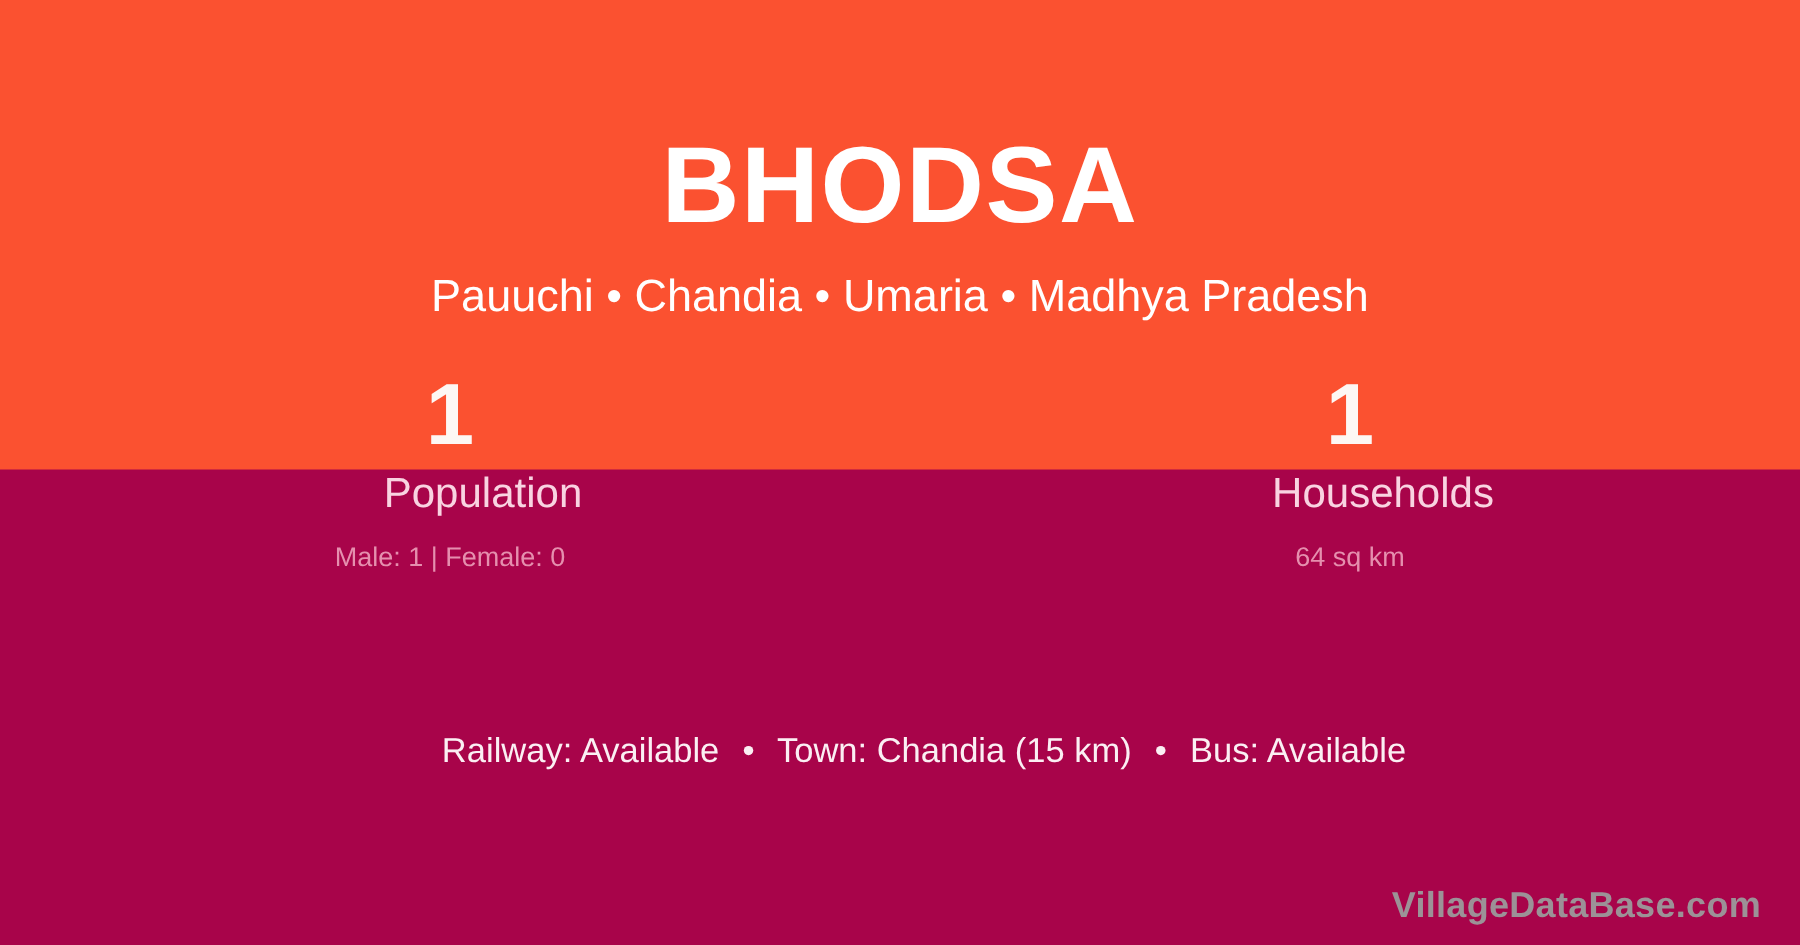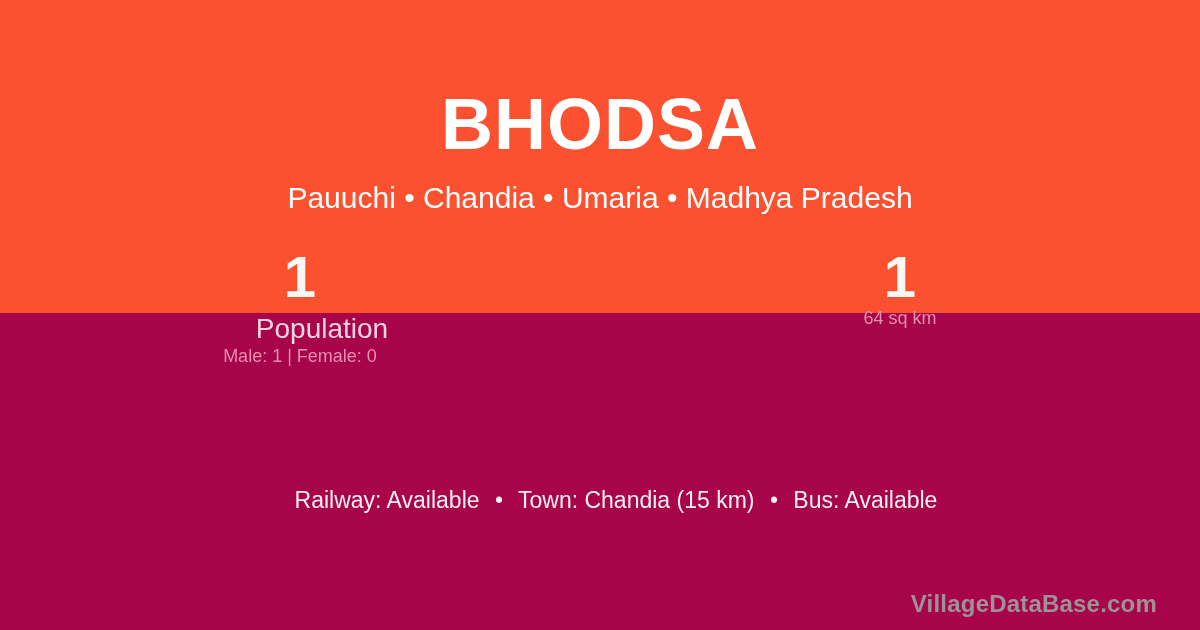--- a/index.html
+++ b/index.html
@@ -94,21 +94,21 @@
   .stat-label {
     margin-top: 8px;
     font-size: 28px;
     font-weight: normal;
     line-height: 30px;
     color: #f9d3e1;
     padding-left: 44px;
   }
 
   .stat-sub {
-    margin-top: 2px;
+    margin-top: 17px;
     font-size: 18px;
     font-weight: normal;
     line-height: 20px;
     color: #e58fae;
   }
 
   
   .facilities {
     position: absolute;
     left: 16px;
@@ -121,21 +121,21 @@
     white-space: nowrap;
   }
   .facilities .sep {
     padding: 0 9px;
     color: #fbeff3;
   }
 
   
   .watermark {
     position: absolute;
-    right: 43px;
+    right: 26px;
     bottom: 13px;
     font-size: 24px;
     font-weight: bold;
     letter-spacing: 0.2px;
     line-height: 26px;
     color: #9c9297;
   }
 </style>
 </head>
 <body>
@@ -152,20 +152,21 @@
   <div class="stats">
 
     <div class="stat">
       <div class="stat-value">1</div>
       <div class="stat-label">Population</div>
       <div class="stat-sub">Male: 1 | Female: 0</div>
     </div>
 
     <div class="stat">
       <div class="stat-value">1</div>
+      <div class="stat-label">Households</div>
       <div class="stat-sub">64 sq km</div>
     </div>
 
 
   </div>
 
   <div class="facilities">
     <span>Railway: Available</span>
     <span class="sep">•</span>
     <span>Town: Chandia (15 km)</span>

